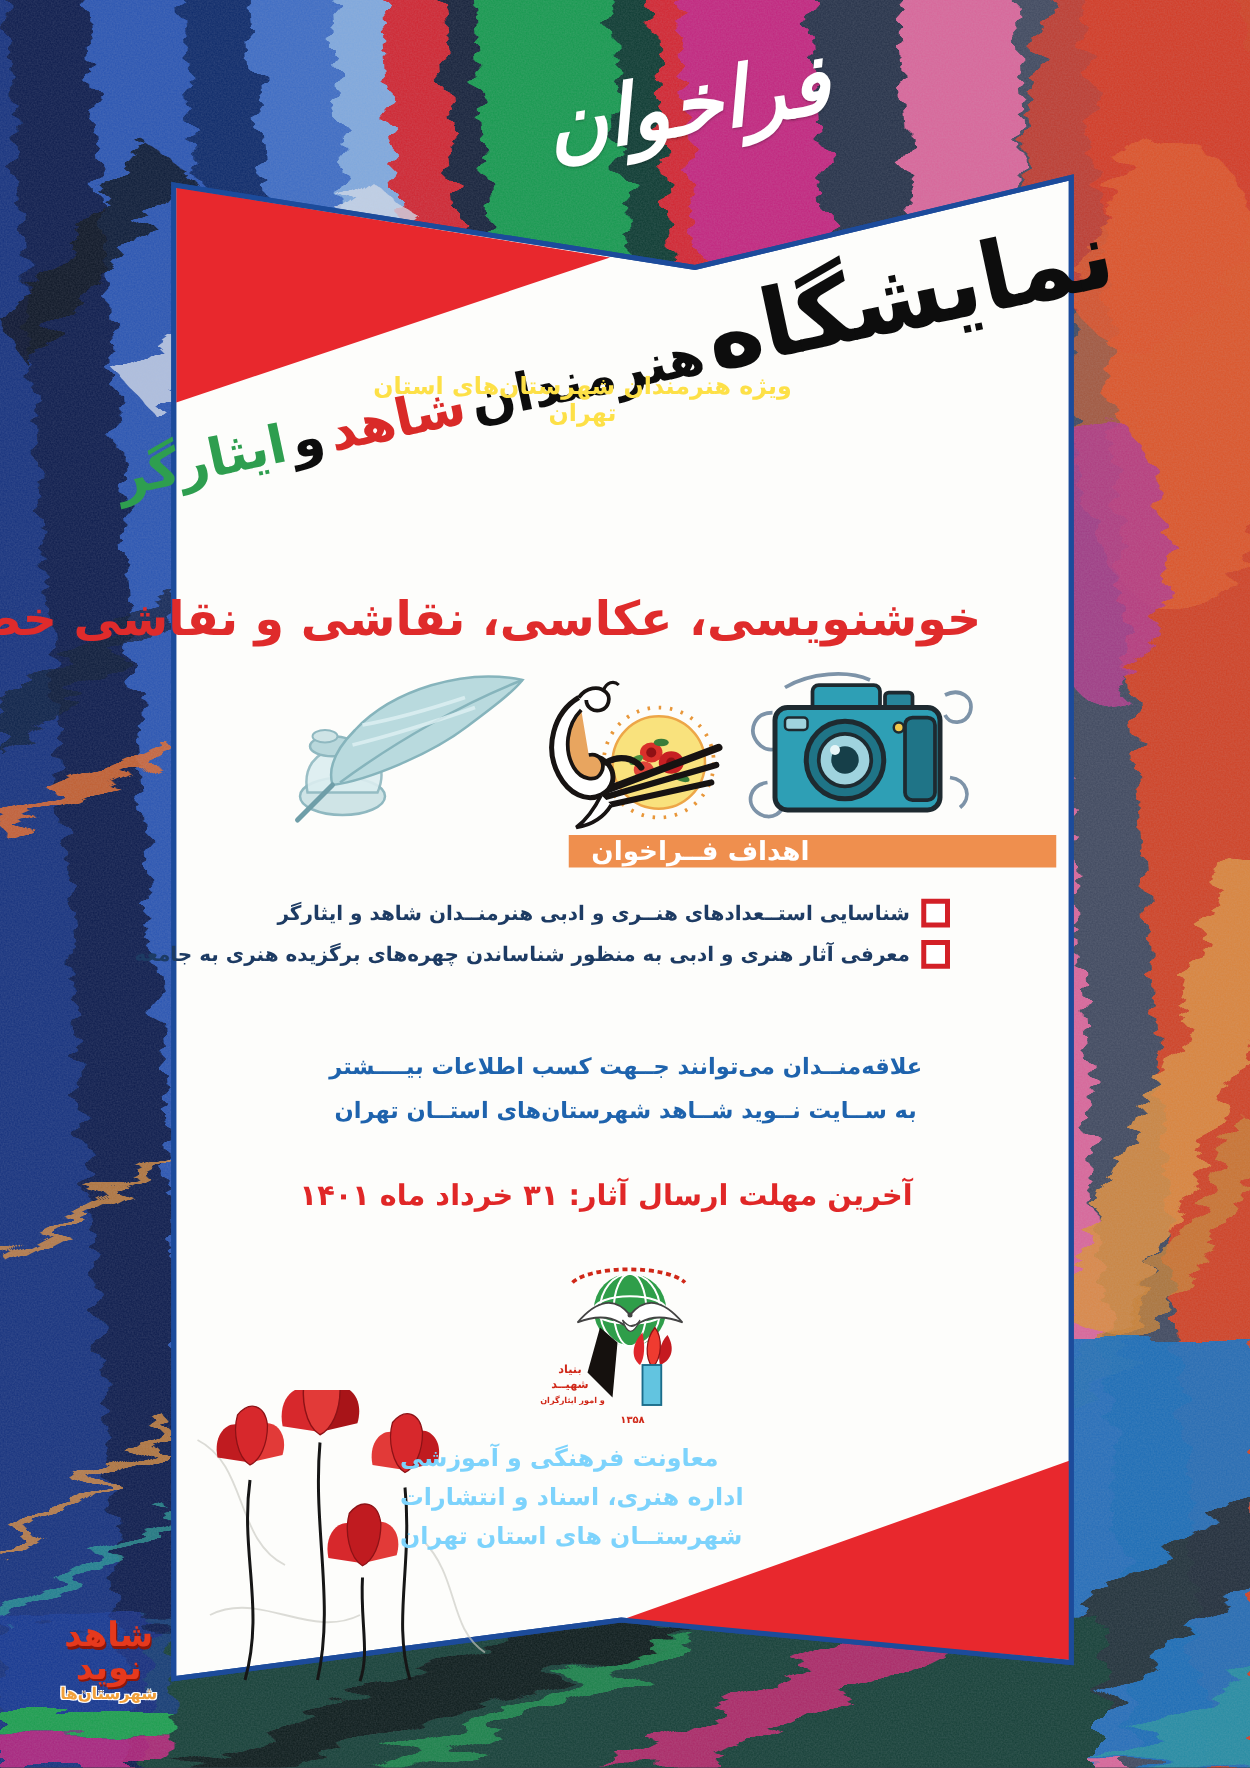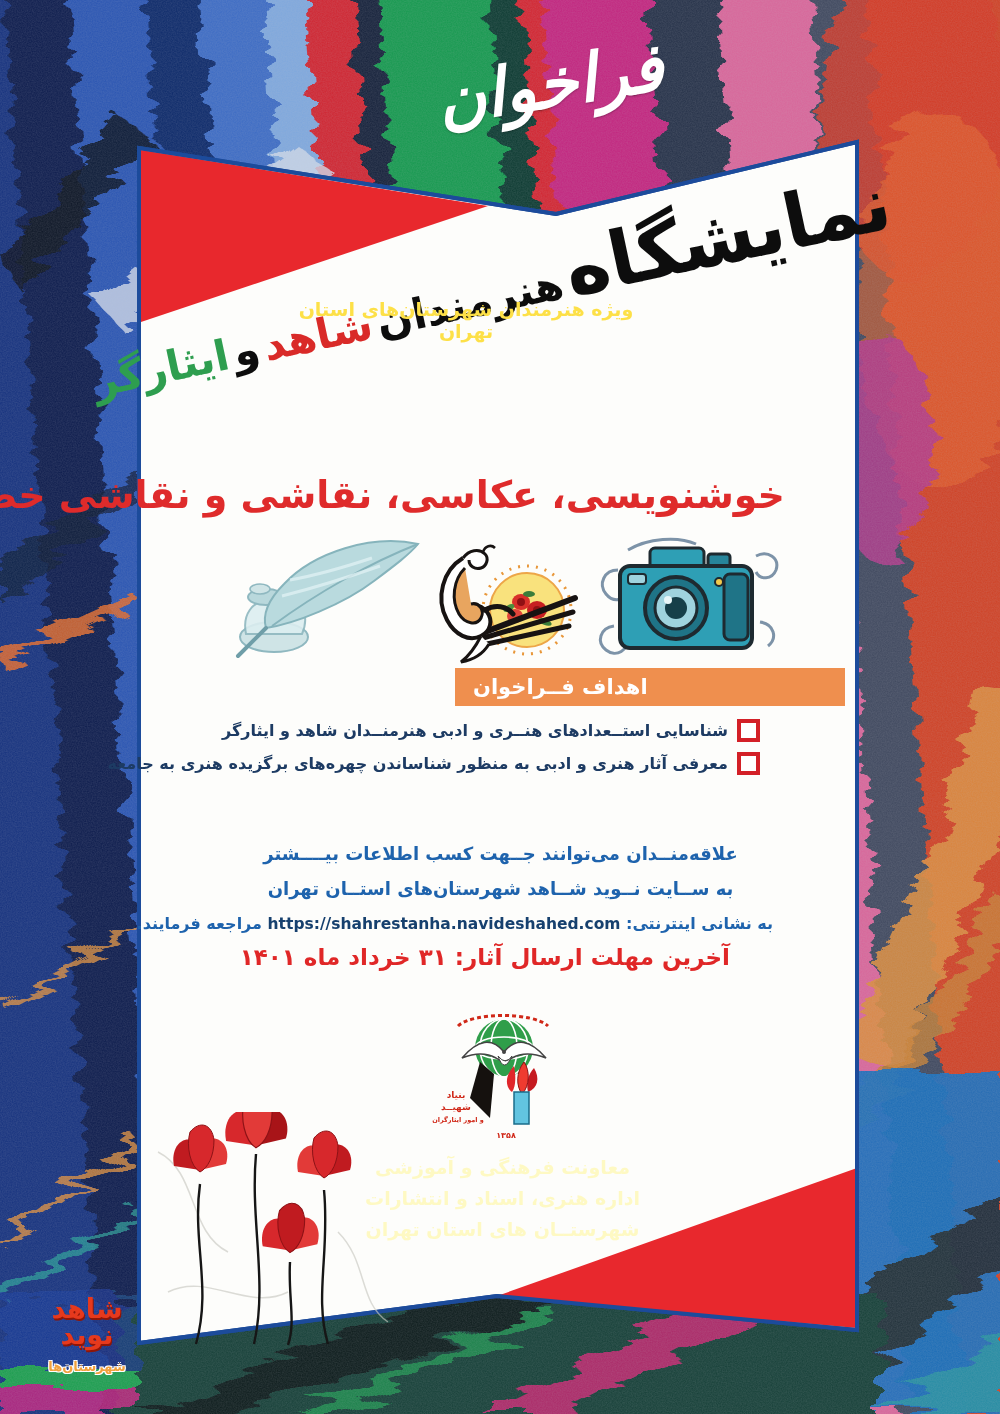--- a/index.html
+++ b/index.html
@@ -17,49 +17,49 @@
   .main-title .big{font-size:76px;font-weight:bold;}
   .main-title .small{font-size:42px;font-weight:bold;}
   .main-title .red{color:#d92a28;}
   .main-title .green{color:#2e9e4f;}
   .tagline{left:298px;top:298px;width:336px;text-align:center;direction:rtl;
            color:#fde047;font-weight:bold;font-size:19px;z-index:5;}
   .section-label{left:320px;top:444px;width:420px;text-align:center;direction:rtl;
                  color:#2a5caa;font-weight:bold;font-size:21px;z-index:5;}
   .disciplines{left:215px;top:473px;width:570px;text-align:left;direction:rtl;
                color:#df2b2b;font-weight:bold;font-size:38px;z-index:5;white-space:nowrap;}
-  .goals-banner{left:455px;top:668px;width:390px;height:38px;background:#ef8f4e;
+  .goals-banner{left:455px;top:668px;width:390px;height:26px;background:#ef8f4e;
                 color:#fff;font-weight:bold;font-size:21px;display:flex;align-items:center;
                 direction:rtl;justify-content:flex-end;padding-left:0;z-index:5;}
   .goals-banner span{padding-left:18px;padding-right:18px;}
   .goals{left:226px;top:719px;width:534px;z-index:5;}
   .goal-row{display:flex;direction:rtl;align-items:center;gap:9px;margin-bottom:10px;
             color:#1d3b63;font-weight:bold;font-size:16px;white-space:nowrap;}
   .goal-box{flex:0 0 auto;width:15px;height:15px;background:#fff;border:4px solid #d32027;}
   .info{left:228px;top:836px;width:545px;text-align:center;direction:rtl;color:#1e63ad;
         font-weight:bold;font-size:18px;line-height:35px;z-index:5;}
   .info .l3{font-size:16px;white-space:nowrap;}
   .info .url{direction:ltr;unicode-bidi:embed;color:#16406e;font-size:15.5px;}
   .deadline{left:270px;top:944px;width:460px;direction:rtl;
             color:#e02727;font-weight:bold;font-size:23px;white-space:nowrap;z-index:5;}
-  .org{left:320px;top:1152px;width:365px;text-align:center;direction:rtl;color:#fef9c3;
+  .org{left:320px;top:1152px;width:365px;text-align:left;direction:rtl;color:#7dd3fc;
        font-weight:bold;font-size:19px;line-height:31px;z-index:5;}
 
   
   .quill{left:222px;top:534px;z-index:5;}
   .bird{left:425px;top:540px;z-index:5;}
   .camera{left:588px;top:530px;z-index:5;}
   .found-logo{left:428px;top:1000px;z-index:5;}
   .tulips{left:138px;top:1112px;z-index:4;}
 
   
   .corner{left:26px;top:1296px;width:122px;text-align:center;z-index:6;direction:rtl;}
   .corner .w{font-size:27px;line-height:26px;font-weight:bold;color:#e6391d;
              letter-spacing:-1px;text-shadow:1px 2px 0 #8f1608;}
-  .corner .sub{margin-top:11px;font-size:13px;font-weight:bold;color:#f0a03c;
+  .corner .sub{margin-top:0;font-size:13px;font-weight:bold;color:#f0a03c;
                text-shadow:-1px -1px 0 #fff,1px -1px 0 #fff,-1px 1px 0 #fff,1px 1px 0 #fff;}
 </style>
 </head>
 <body>
 
 <div class="poster">
 
   <svg class="layer" viewBox="0 0 1000 1414" preserveAspectRatio="none" style="z-index:1">
     <defs>
       <filter id="paint" x="-15%" y="-15%" width="130%" height="130%">
@@ -210,25 +210,20 @@
     </div>
     <div class="goal-row">
       <span class="goal-box"></span>
       <span>معرفی آثار هنری و ادبی به منظور شناساندن چهره‌های برگزیده هنری به جامعه</span>
     </div>
   </div>
 
   <div class="abs info">
     <div>علاقه‌منــدان می‌توانند جــهت کسب اطلاعات بیــــشتر</div>
     <div>به ســایت نــوید شــاهد شهرستان‌های استــان تهران</div>
-    <div class="l3">
-      <span>به نشانی اینترنتی:</span>
-      <span class="url">https://shahrestanha.navideshahed.com</span>
-      <span>مراجعه فرمایند.</span>
-    </div>
   </div>
 
   <div class="abs deadline">آخرین مهلت ارسال آثار: ۳۱ خرداد ماه ۱۴۰۱</div>
 
   <svg class="abs found-logo" width="150" height="145" viewBox="0 0 150 145">
     <path d="M30,26 C45,12 105,12 120,26" fill="none" stroke="#d02818" stroke-width="3" stroke-dasharray="4 3"></path>
     <circle cx="76" cy="48" r="29" fill="#2f9e4a"></circle>
     <g stroke="#ffffff" stroke-width="1.6" fill="none">
       <ellipse cx="76" cy="48" rx="29" ry="11"></ellipse>
       <ellipse cx="76" cy="48" rx="13" ry="29"></ellipse>

